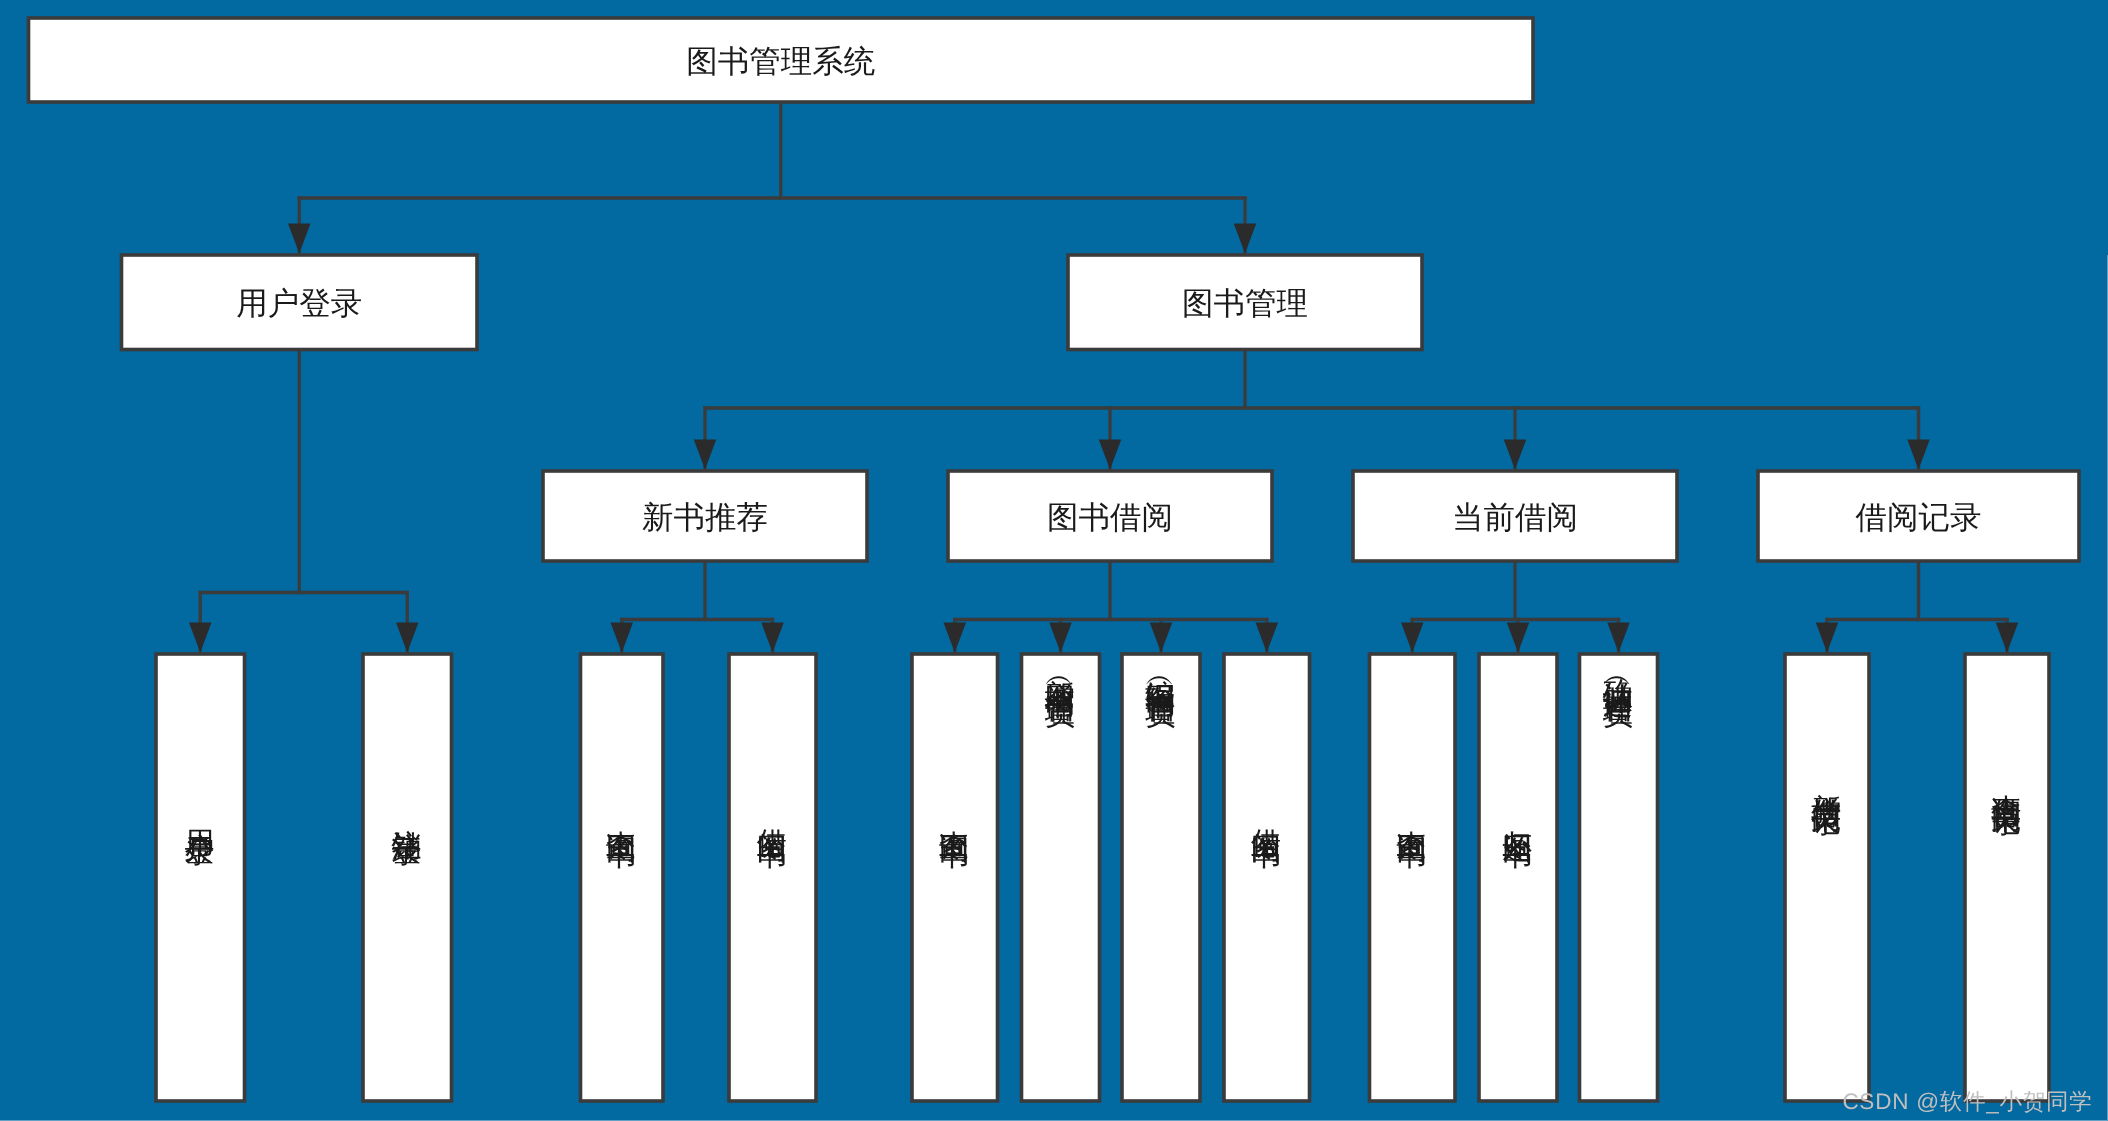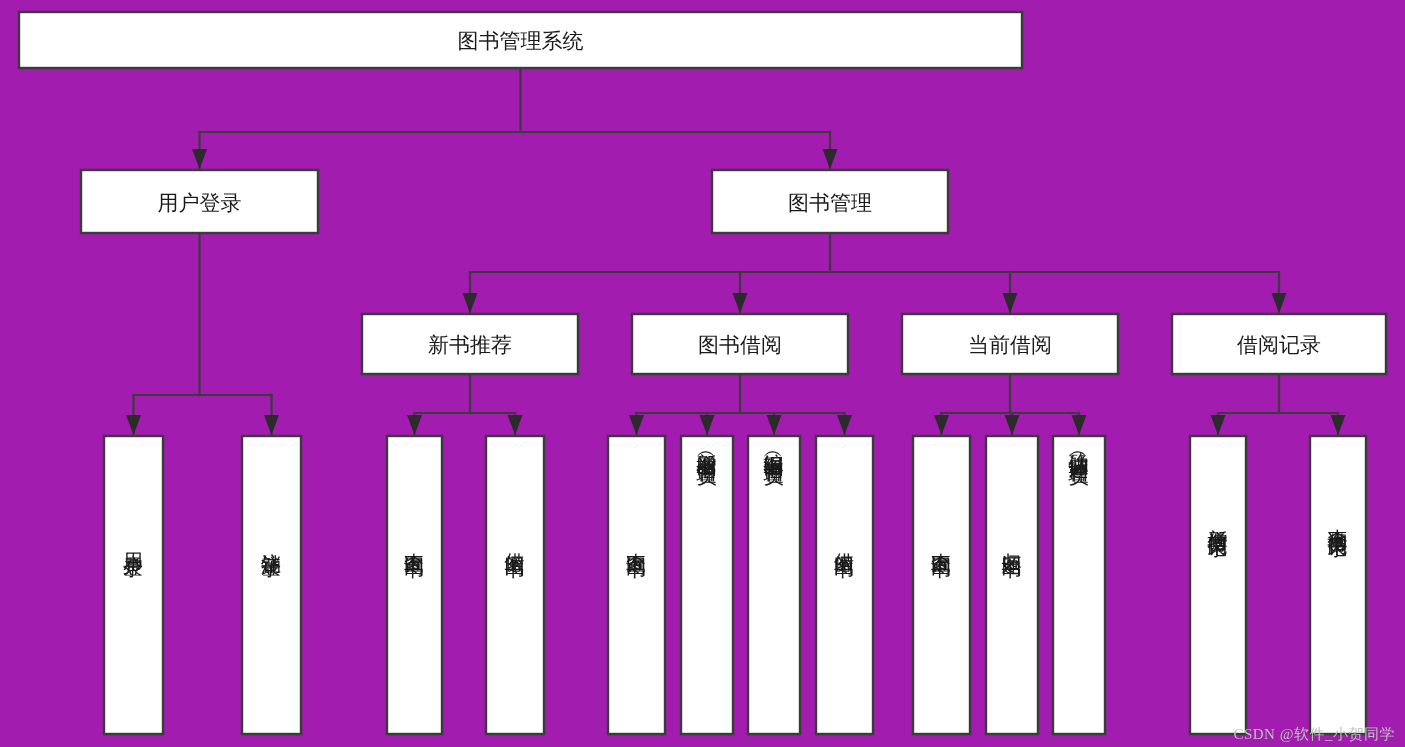--- a/index.html
+++ b/index.html
@@ -10,21 +10,21 @@
   body {
     width: 1405px;
     height: 747px;
     font-family: "DejaVu Sans", "Liberation Sans", sans-serif;
     overflow: hidden;
   }
   #diagram-root {
     position: relative;
     width: 1405px;
     height: 747px;
-    background: #a21caf;
+    background: #0369a1;
     text-align: center;
   }
   svg.tree-canvas {
     position: absolute;
     left: 0;
     top: 0;
     width: 1405px;
     height: 747px;
     display: block;
   }
@@ -58,21 +58,21 @@
     text-orientation: upright;
     letter-spacing: 2px;
     dominant-baseline: auto;
   }
   .watermark {
     position: absolute;
     right: 10px;
     bottom: 3px;
     font-size: 15px;
     color: #bfbfbf;
-    font-family: Liberation Serif, serif;
+    font-family: Liberation Sans, sans-serif;
     white-space: nowrap;
     letter-spacing: 0.5px;
   }
 </style>
 </head>
 <body>
 
 <div id="diagram-root">
 
   <svg class="tree-canvas" viewBox="0 0 1405 747">

